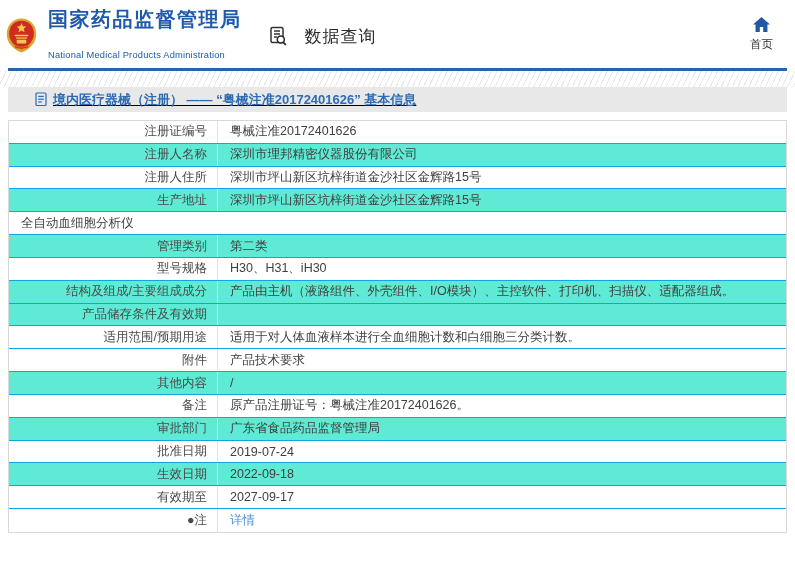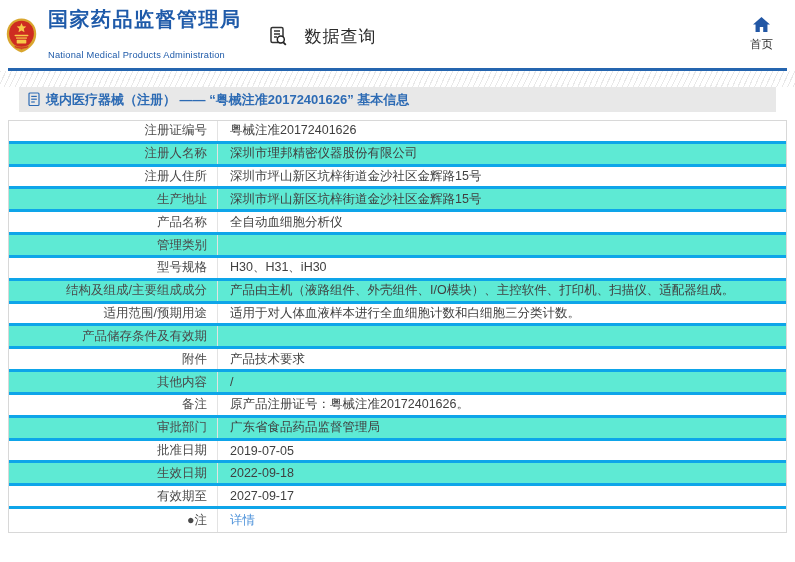--- a/index.html
+++ b/index.html
@@ -17,28 +17,28 @@
   .data-query{display:flex;align-items:center;margin-left:27px;cursor:pointer;margin-top:4px;}
   .data-query .dq-text{font-size:17px;color:#2b2b2b;margin-left:16px;letter-spacing:1px;}
   .top-nav{margin-left:auto;display:flex;gap:38px;}
   .nav-item{display:flex;flex-direction:column;align-items:center;cursor:pointer;text-decoration:none;}
   .nav-item .nav-label{font-size:11.5px;color:#333;margin-top:4px;white-space:nowrap;}
 
   .blue-line{height:3px;background:#2565af;margin:0 8px;}
   .hatch{height:16px;background:repeating-linear-gradient(115deg,#e9e9e9 0 1px,#ffffff 1px 5px);}
 
   
-  .title-bar{height:25px;margin:0 19px;background:#e8e8e8;display:flex;
-             align-items:center;padding-left:9px;box-sizing:border-box;}
+  .title-bar{height:25px;margin:0 8px;background:#e8e8e8;display:flex;
+             align-items:center;padding-left:27px;box-sizing:border-box;text-decoration:underline;}
   .title-bar .txt{font-size:13px;color:#2d6bb4;font-weight:600;margin-left:5px;white-space:nowrap;}
 
   
   .info-table{margin:8px 8px 0;border:1px solid #d8d8d8;}
   .row{display:flex;height:22.84px;box-sizing:border-box;
-       border-bottom:3px solid #0ea5e9;align-items:stretch;}
+       border-bottom:1px solid #0ea5e9;align-items:stretch;}
   .row:last-child{border-bottom:none;}
   .row.alt{background:#5eead4;}
   .cell-label{width:209px;box-sizing:border-box;padding-right:10px;
               border-right:1px solid #e3e3e3;
               display:flex;align-items:center;justify-content:flex-end;
               font-size:12.5px;color:#4a4a4a;white-space:nowrap;}
   .cell-value{flex:1;padding-left:12px;display:flex;align-items:center;
               font-size:12.5px;color:#404040;white-space:nowrap;overflow:hidden;}
   a.detail-link{color:#4a90d9;text-decoration:none;cursor:pointer;}
 </style>
@@ -116,61 +116,61 @@
     </div>
       <div class="row">
       <div class="cell-label">注册人住所</div>
       <div class="cell-value">深圳市坪山新区坑梓街道金沙社区金辉路15号</div>
     </div>
       <div class="row alt">
       <div class="cell-label">生产地址</div>
       <div class="cell-value">深圳市坪山新区坑梓街道金沙社区金辉路15号</div>
     </div>
       <div class="row">
-      <div class="cell-label">产品名称</div>
       <div class="cell-value">全自动血细胞分析仪</div>
     </div>
       <div class="row alt">
       <div class="cell-label">管理类别</div>
+      <div class="cell-value">第二类</div>
     </div>
       <div class="row">
       <div class="cell-label">型号规格</div>
       <div class="cell-value">H30、H31、iH30</div>
     </div>
       <div class="row alt">
       <div class="cell-label">结构及组成/主要组成成分</div>
       <div class="cell-value">产品由主机（液路组件、外壳组件、I/O模块）、主控软件、打印机、扫描仪、适配器组成。</div>
     </div>
+      <div class="row alt">
+      <div class="cell-label">产品储存条件及有效期</div>
+      <div class="cell-value"></div>
+    </div>
       <div class="row">
       <div class="cell-label">适用范围/预期用途</div>
       <div class="cell-value">适用于对人体血液样本进行全血细胞计数和白细胞三分类计数。</div>
-    </div>
-      <div class="row alt">
-      <div class="cell-label">产品储存条件及有效期</div>
-      <div class="cell-value"></div>
     </div>
       <div class="row">
       <div class="cell-label">附件</div>
       <div class="cell-value">产品技术要求</div>
     </div>
       <div class="row alt">
       <div class="cell-label">其他内容</div>
       <div class="cell-value">/</div>
     </div>
       <div class="row">
       <div class="cell-label">备注</div>
       <div class="cell-value">原产品注册证号：粤械注准20172401626。</div>
     </div>
       <div class="row alt">
       <div class="cell-label">审批部门</div>
       <div class="cell-value">广东省食品药品监督管理局</div>
     </div>
       <div class="row">
       <div class="cell-label">批准日期</div>
-      <div class="cell-value">2019-07-05</div>
+      <div class="cell-value">2019-07-24</div>
     </div>
       <div class="row alt">
       <div class="cell-label">生效日期</div>
       <div class="cell-value">2022-09-18</div>
     </div>
       <div class="row">
       <div class="cell-label">有效期至</div>
       <div class="cell-value">2027-09-17</div>
     </div>
       <div class="row">

